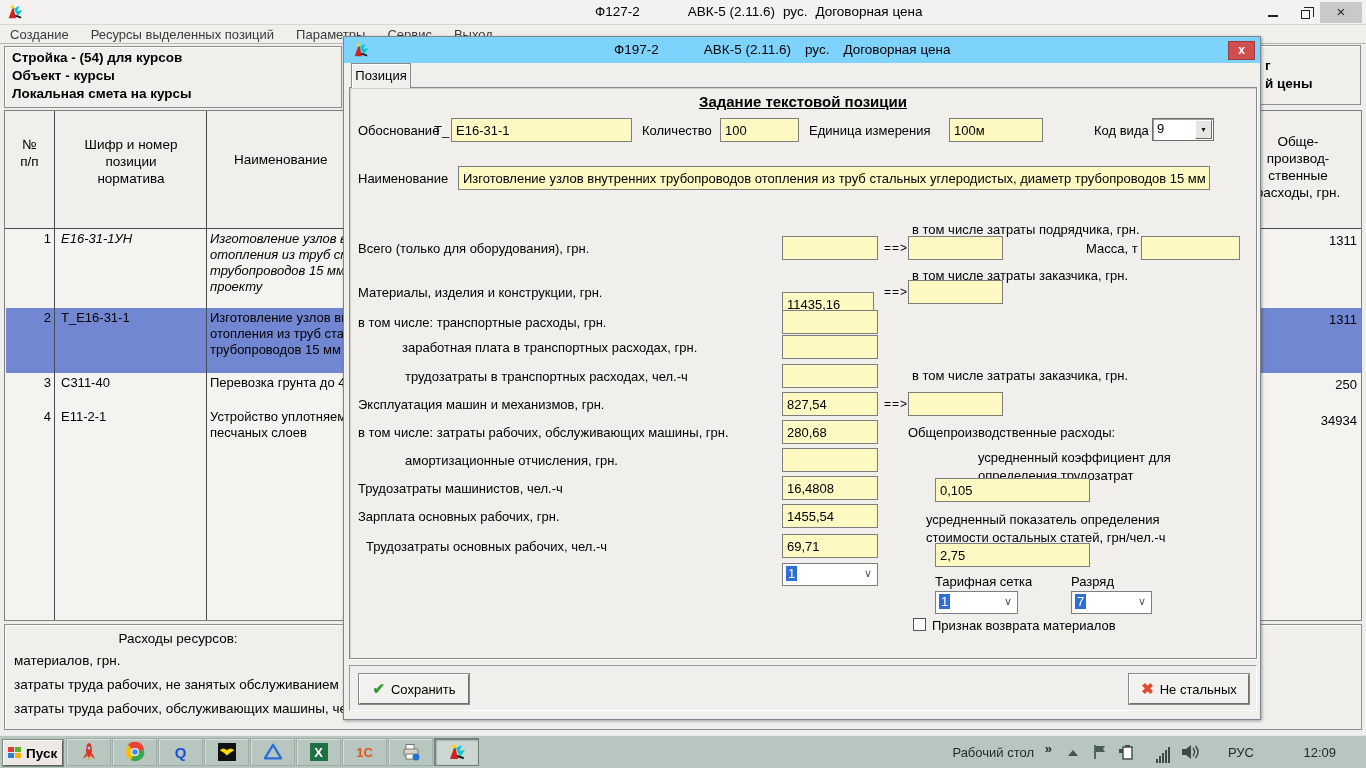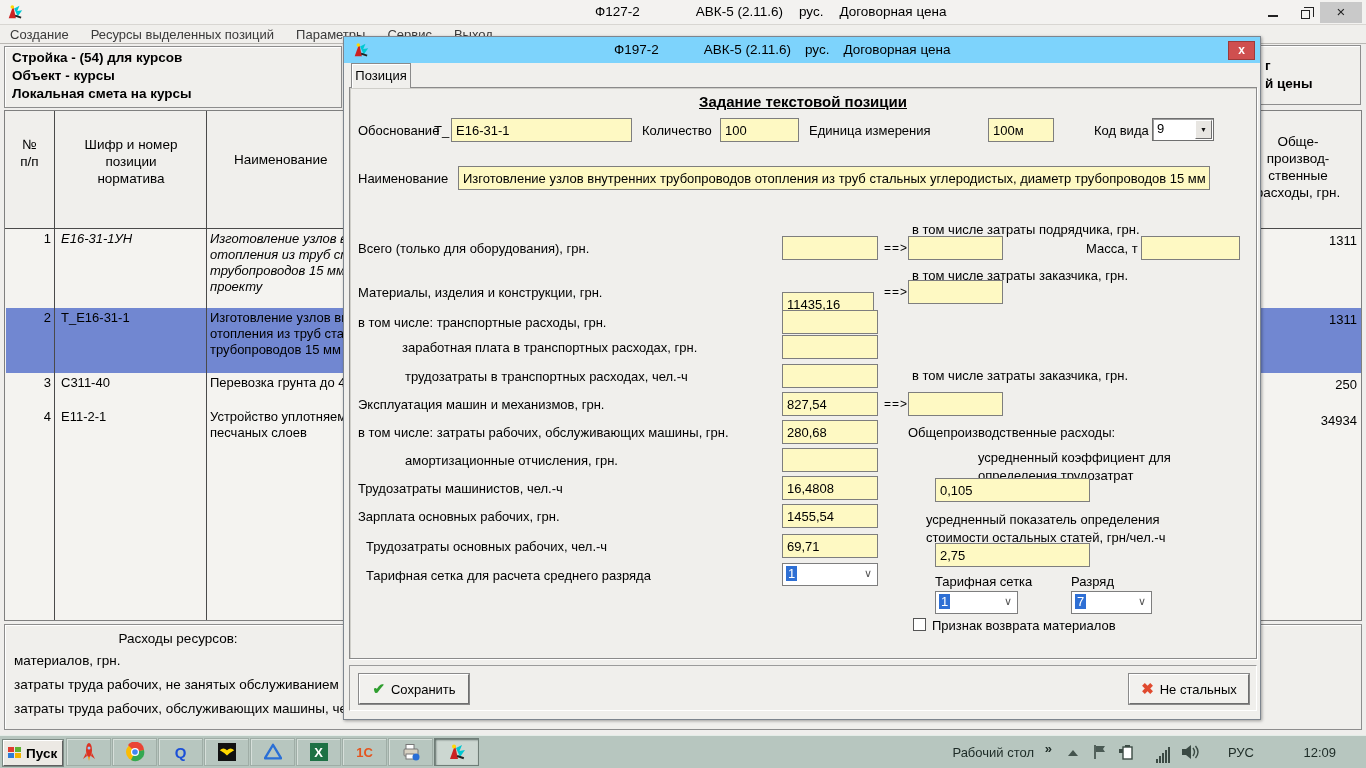--- a/index.html
+++ b/index.html
@@ -6,21 +6,21 @@
   html,body{width:1366px;height:768px;overflow:hidden}
   body{font-family:"Liberation Sans",sans-serif;font-size:13px;color:#000;background:#efeeec;position:relative}
   .abs{position:absolute}
   .nw{white-space:nowrap}
   .pre{white-space:pre}
   .it{font-style:italic}
   .rt{text-align:right}
 
   
   #titlebar{position:absolute;left:0;top:0;width:1366px;height:25px;background:#f3f2f0;border-bottom:1px solid #d8d6d2}
-  #main-title{position:absolute;left:595px;top:4px;display:flex;gap:16px;font-size:13.5px}
+  #main-title{position:absolute;left:595px;top:4px;display:flex;gap:8px;font-size:13.5px}
   #main-title .g1{margin-right:40px}
   .winbtn{position:absolute;top:2px;height:21px;text-align:center;line-height:20px;font-size:14px;color:#222}
   #btn-min{left:1258px;width:30px}
   #btn-min i{display:inline-block;width:10px;border-bottom:2px solid #222;height:12px}
   #btn-restore{left:1290px;width:30px}
   .rsq{display:inline-block;width:9px;height:9px;border:1px solid #222;position:relative;top:2px;background:#f3f2f0}
   .rsq:before{content:"";position:absolute;left:2px;top:-4px;width:9px;height:9px;border:1px solid #222;border-bottom:none;border-left:none}
   #btn-close-main{left:1320px;width:42px;background:#c9c9c9;font-size:15px}
 
   #menubar{position:absolute;left:0;top:25px;width:1366px;height:19px;background:#f0efec;border-bottom:1px solid #b9b7b3;display:flex;gap:22px;padding-left:10px;align-items:center;color:#3a3a3a}
@@ -199,21 +199,21 @@
 
   <div id="dlg-panel">
     <div id="dlg-heading">Задание текстовой позиции</div>
 
     <span class="lbl" style="left:8px;top:35px">Обоснование</span>
     <span class="lbl" style="left:84px;top:35px">Т_</span>
     <input class="tb" style="left: 101px; top: 30px; width: 181px;" value="Е16-31-1">
     <span class="lbl" style="left:292px;top:35px">Количество</span>
     <input class="tb" style="left: 370px; top: 30px; width: 79px;" value="100">
     <span class="lbl" style="left:459px;top:35px">Единица измерения</span>
-    <input class="tb" style="left: 599px; top: 30px; width: 66px; margin-left: 39px;" value="100м">
+    <input class="tb" style="left: 599px; top: 30px; width: 94px;" value="100м">
     <span class="lbl" style="left:744px;top:35px">Код вида работ</span>
     <div class="combo" style="left:802px;top:30px;width:62px">
       <span>9</span>
       <span class="cbtn">▼</span>
     </div>
 
     <span class="lbl" style="left:8px;top:83px">Наименование</span>
     <input class="tb" style="left: 108px; top: 78px; width: 752px;" value="Изготовление узлов внутренних трубопроводов отопления из труб стальных углеродистых, диаметр трубопроводов 15 мм">
 
 
@@ -255,21 +255,20 @@
 
     <span class="lbl" style="left:8px;top:393px">Трудозатраты машинистов, чел.-ч</span>
     <input class="tb" style="left: 432px; top: 388px; width: 96px;" value="16,4808">
 
     <span class="lbl" style="left:8px;top:421px">Зарплата основных рабочих, грн.</span>
     <input class="tb" style="left: 432px; top: 416px; width: 96px;" value="1455,54">
 
     <span class="lbl" style="left:16px;top:451px">Трудозатраты основных рабочих, чел.-ч</span>
     <input class="tb" style="left: 432px; top: 446px; width: 96px;" value="69,71">
 
-    <span class="lbl" style="left:16px;top:480px">Тарифная сетка для расчета среднего разряда</span>
     <div class="ddflat" style="left:432px;top:475px;width:96px">
       <span class="sel">1</span>
       <span class="chev">∨</span>
     </div>
 
     <span class="lbl" style="left:558px;top:337px">Общепроизводственные расходы:</span>
     <span class="lbl pre" style="left:628px;top:361px;line-height:18px;white-space:pre">усредненный коэффициент для
 определения трудозатрат</span>
     <input class="tb" style="left: 585px; top: 390px; width: 155px;" value="0,105">
     <span class="lbl pre" style="left:576px;top:423px;line-height:18px;white-space:pre">усредненный показатель определения

